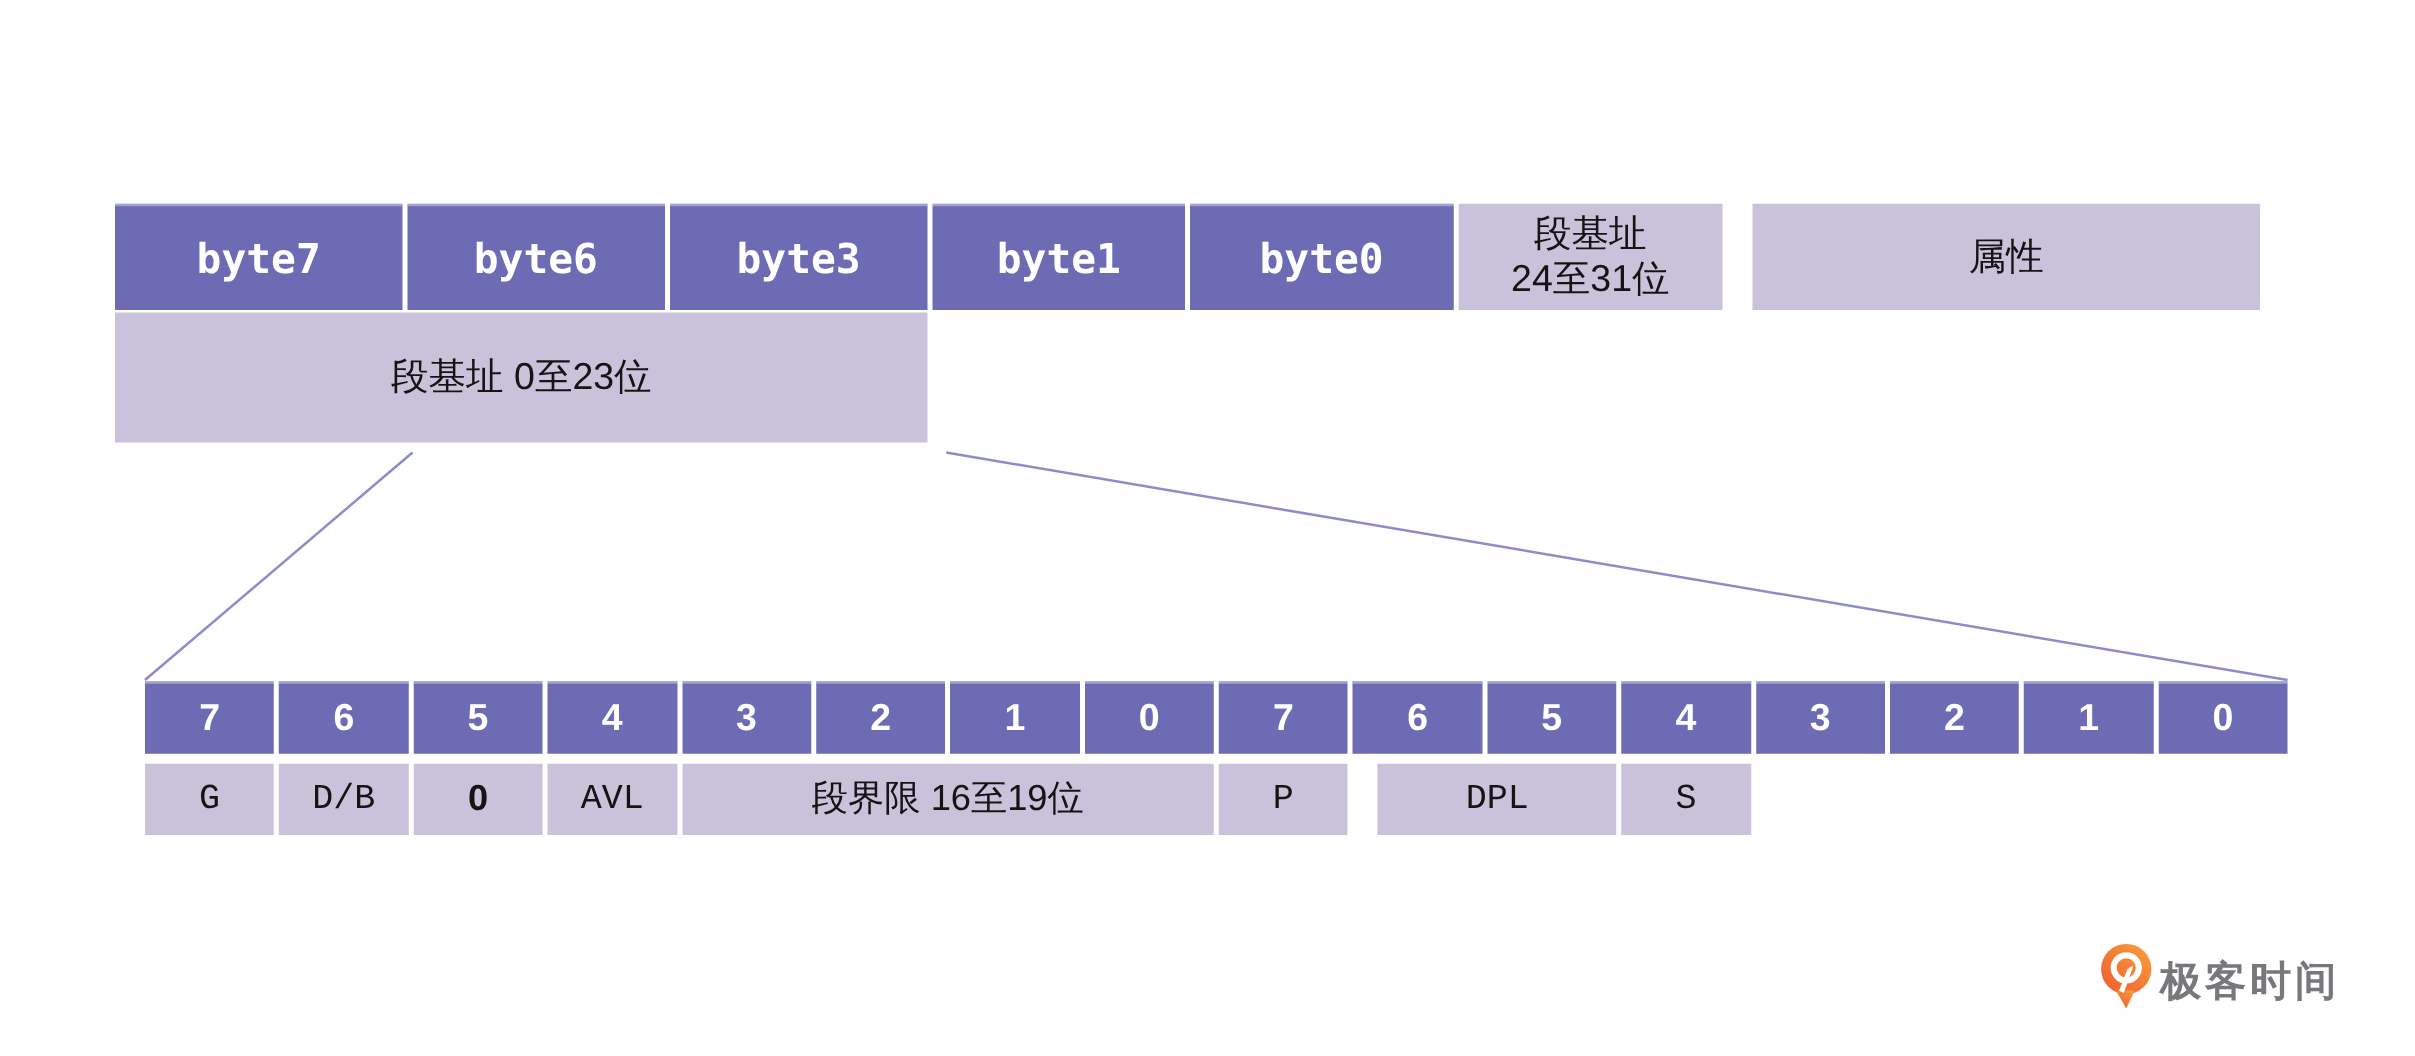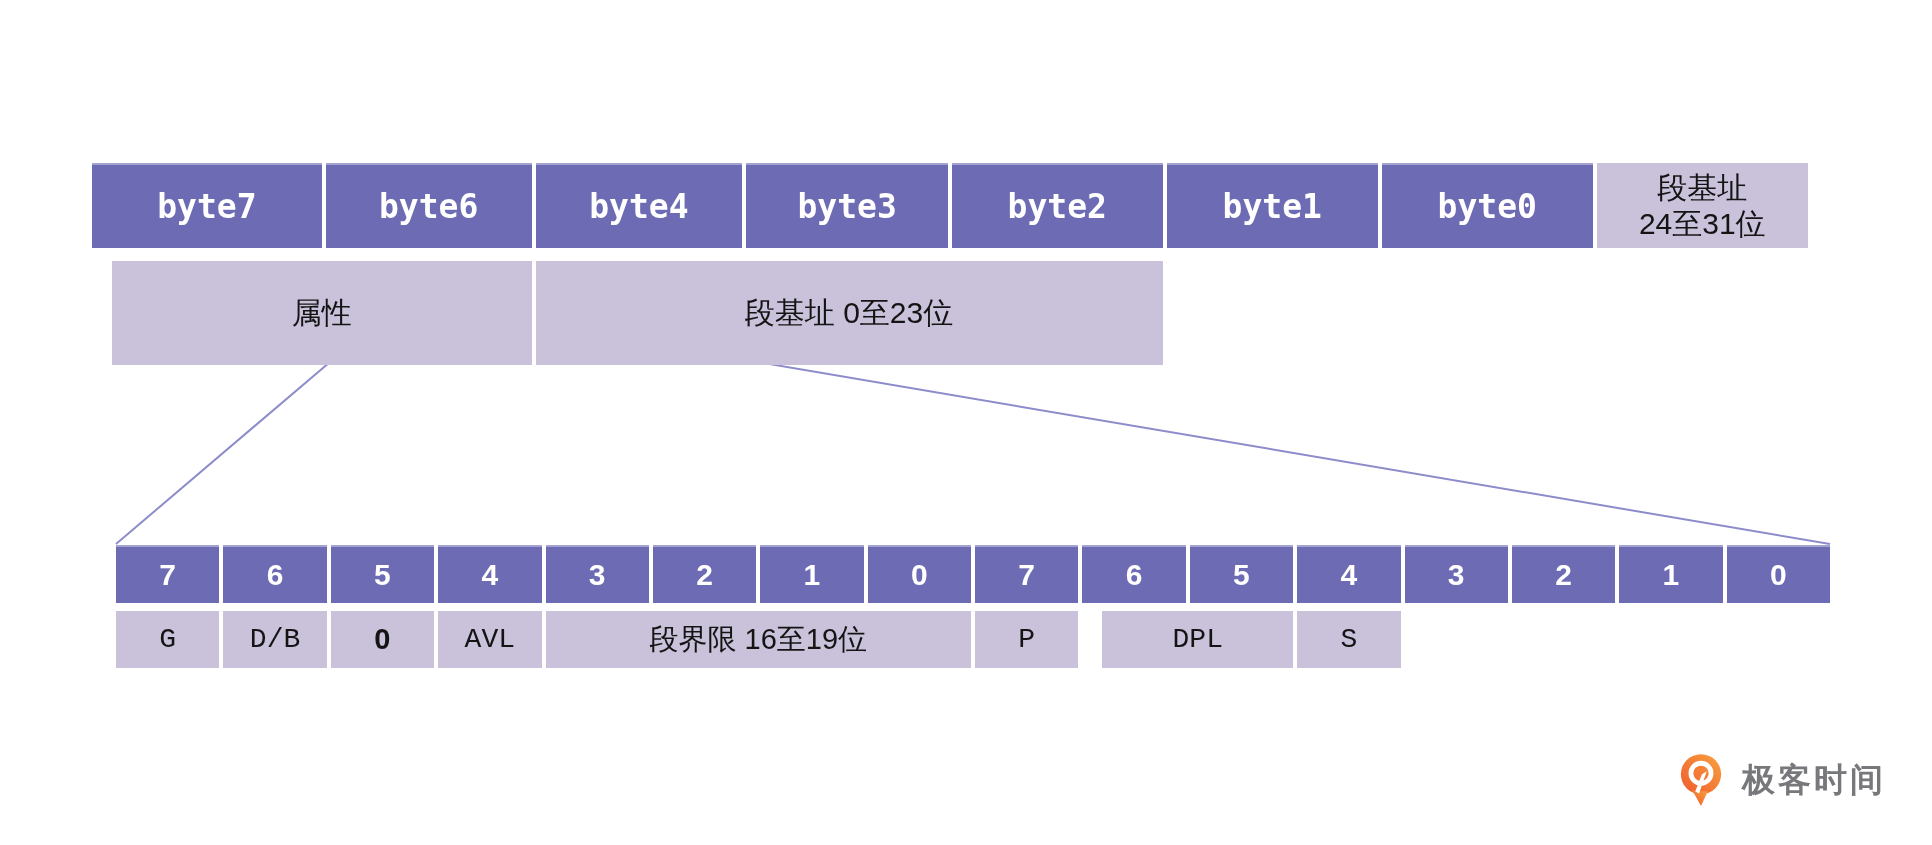--- a/index.html
+++ b/index.html
@@ -13,21 +13,21 @@
   .canvas{
     position:relative;width:1932px;height:845px;background:#ffffff;overflow:hidden;
     font-family:"Liberation Sans",sans-serif;
   }
   
   .byte-table{
     position:absolute;left:92px;top:163px;width:1716px;
     display:grid;
     grid-template-columns:238fr 213fr 214fr 209fr 218fr 219fr 218fr 219fr;
     grid-template-rows:85px 104px;
-    gap:13px 4px;
+    gap:2px 4px;
   }
   .hcell{
     background:var(--header-bg);
     border-top:2px solid rgba(255,255,255,.38);
     color:#ffffff;
     font-family:"DejaVu Sans Mono","Liberation Mono",monospace;
     font-weight:bold;font-size:33px;
     display:flex;align-items:center;justify-content:center;
   }
   .vcell{
@@ -60,44 +60,42 @@
   }
   .bit-table .vcell.zero{
     font-family:"Liberation Sans",sans-serif;font-weight:bold;font-size:29px;
   }
   .bit-table .vcell.cjk{
     font-family:"Liberation Sans",sans-serif;font-size:29px;
   }
   
   .logo{
     position:absolute;left:1678px;top:752px;height:56px;
-    display:flex;align-items:center;gap:18px;
+    display:flex;align-items:flex-end;gap:4px;
   }
   .logo-text{
     color:var(--logo-text);
     font-size:33px;font-weight:bold;letter-spacing:3px;
     font-family:"Liberation Sans",sans-serif;
   }
 </style>
 </head>
 <body>
 
 <div class="canvas">
 
   <svg class="connectors" viewBox="0 0 1932 845" xmlns="http://www.w3.org/2000/svg">
     <line x1="330" y1="362" x2="116" y2="544" stroke="#8c8ccb" stroke-width="2"></line>
     <line x1="757" y1="362" x2="1830" y2="544" stroke="#8c8ccb" stroke-width="2"></line>
   </svg>
 
   <div class="byte-table">
     <div class="hcell">byte7</div>
     <div class="hcell">byte6</div>
-    <div class="hcell">byte4</div>
     <div class="hcell">byte3</div>
-    <div class="hcell">byte2</div>
     <div class="hcell">byte1</div>
     <div class="hcell">byte0</div>
 
     <div class="vcell">段基址
 24至31位</div>
     <div class="vcell span2">属性</div>
     <div class="vcell span3">段基址 0至23位</div>
   </div>
 
   <div class="bit-table">

